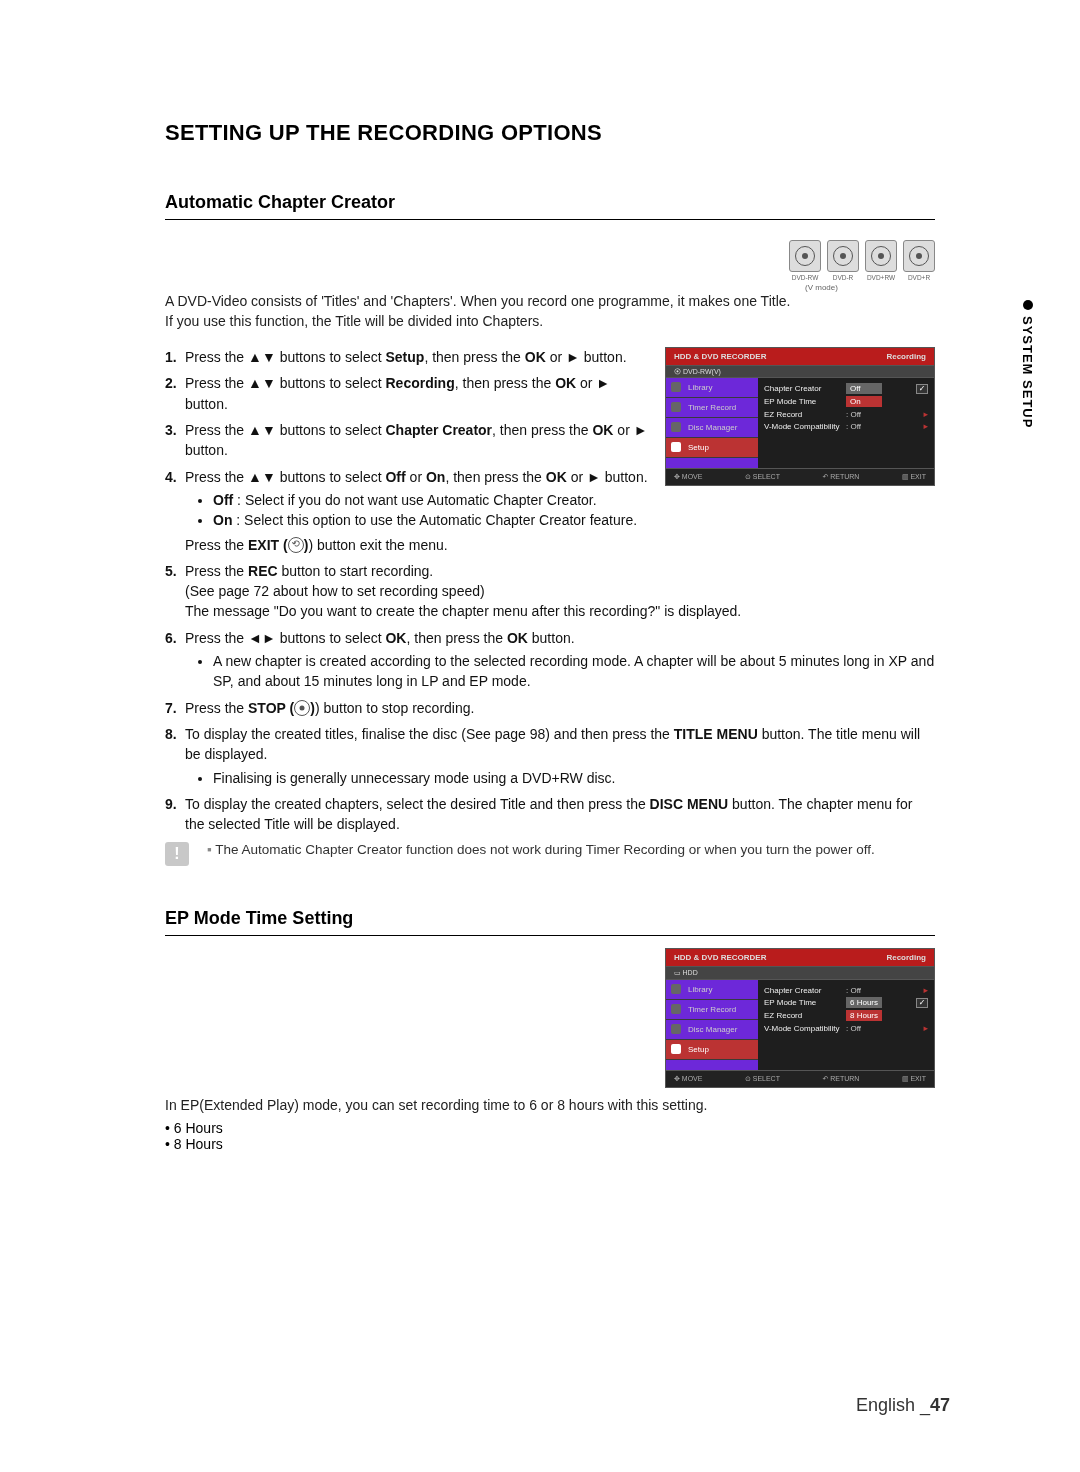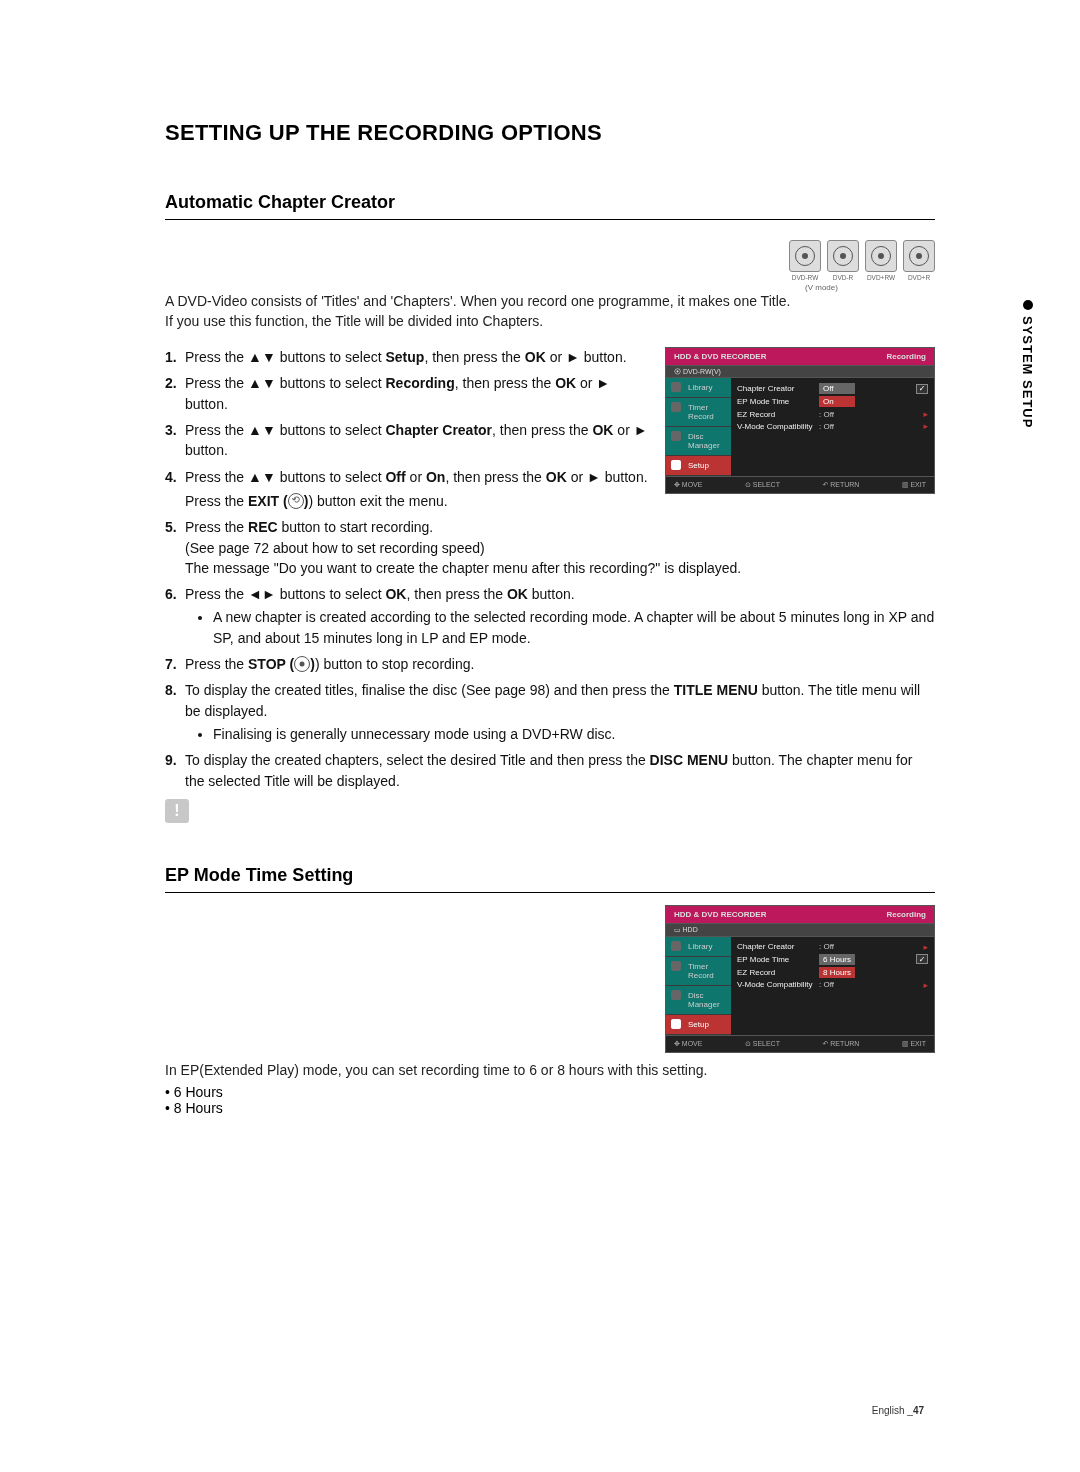--- a/index.html
+++ b/index.html
@@ -35,45 +35,45 @@
   .sidebar-label {
     position:absolute; right:45px; top:300px;
     writing-mode: vertical-rl; font-size:13px; font-weight:bold; letter-spacing:1px;
     display:flex; align-items:center; gap:6px;
   }
   .sidebar-dot { width:10px; height:10px; background:#000; border-radius:50%; }
   .osd {
     width:270px; background:#2a2a2a; color:#ddd; font-size:8px;
     position:relative; border:1px solid #555;
   }
-  .osd-header { display:flex; justify-content:space-between; padding:4px 8px; background:#be185d; font-weight:bold; font-size:8px;}
+  .osd-header { display:flex; justify-content:space-between; padding:4px 8px; background:#b91c1c; font-weight:bold; font-size:8px;}
   .osd-sub { padding:2px 8px; background:#444; font-size:7px; border-top:1px solid #555; border-bottom:1px solid #555;}
   .osd-body { display:flex; min-height:90px; }
-  .osd-nav { width:65px; background:#0f766e; }
+  .osd-nav { width:92px; background:#6d28d9; }
   .osd-nav div { padding:5px 6px 5px 22px; font-size:8px; color:#ccc; border-bottom:1px solid #3a3a3a; position:relative;}
   .osd-nav div.sel { background:#b33; color:#fff;}
   .osd-nav .ic { position:absolute; left:5px; top:4px; width:10px; height:10px; background:#666; border-radius:2px;}
   .osd-nav .sel .ic { background:#fff;}
   .osd-main { flex:1; background:#1e1e1e; padding:4px 0; }
   .osd-row { display:flex; align-items:center; padding:1px 6px; font-size:8px; gap:4px; }
   .osd-label { width:78px; color:#eee;}
   .osd-val-box { background:#666; color:#fff; padding:1px 4px; min-width:36px; display:inline-block;}
   .osd-val-sel { background:#b33; }
   .osd-check { width:12px; height:10px; border:1px solid #888; background:#333; margin-left:auto; display:flex; align-items:center; justify-content:center; color:#fff; font-size:8px;}
   .osd-arrow { margin-left:auto; color:#b33; font-size:9px; }
   .osd-plain { color:#ccc;}
   .osd-footer { display:flex; justify-content:space-between; padding:4px 8px; background:#222; font-size:7px; color:#aaa; border-top:1px solid #555;}
   .layout-right { float:right; margin-left:14px; margin-bottom:8px;}
   .clear { clear:both; }
   .note-row { display:flex; align-items:flex-start; gap:18px; margin-top:8px;}
   .note-icon { width:24px; height:24px; background:#c8c8c8; border-radius:3px; display:flex; align-items:center; justify-content:center; font-weight:bold; color:#fff; font-size:16px; flex:none;}
   .note-text { font-size:13.5px; color:#333; }
   .note-text::before { content:"▪ "; color:#888;}
   .section2 { margin-top:42px; }
-  .footer { position:absolute; right:156px; bottom:56px; font-size:10px; color:#333;}
+  .footer { position:absolute; right:130px; bottom:56px; font-size:18px; color:#333;}
   .footer .pg { font-weight:bold;}
   .small-list { font-size:14px; margin-top:4px;}
   .small-list div::before { content:"• "; }
   .icon-circ { display:inline-block; width:16px; height:16px; border:1.5px solid #555; border-radius:50%; vertical-align:middle; position:relative; top:-1px;}
   .icon-circ.dot::after{content:"";position:absolute;width:5px;height:5px;background:#555;border-radius:50%;left:50%;top:50%;transform:translate(-50%,-50%);}
   .icon-circ.exit::after{content:"⟲";position:absolute;left:50%;top:50%;transform:translate(-50%,-52%);font-size:10px;color:#555;}
 </style>
 </head>
 <body>
 
@@ -193,20 +193,24 @@
       <div class="num">3.</div>
       <div class="txt">
     <span>Press the ▲▼ buttons to select </span><span class="bold">Chapter Creator</span><span>, then press the </span><span class="bold">OK</span><span> or ► button.</span>
   </div>
     </div>
 
   <div class="step">
       <div class="num">4.</div>
       <div class="txt">
     <span>Press the ▲▼ buttons to select </span><span class="bold">Off</span><span> or </span><span class="bold">On</span><span>, then press the </span><span class="bold">OK</span><span> or ► button.</span>
+    <ul class="bullets">
+      <li><span class="bold">Off</span><span> : Select if you do not want use Automatic Chapter Creator.</span></li>
+      <li><span class="bold">On</span><span> : Select this option to use the Automatic Chapter Creator feature.</span></li>
+    </ul>
     <div class="sub" style="margin-left:0; margin-top:4px;">
       <span>Press the </span><span class="bold">EXIT (</span><span class="icon-circ exit"></span><span class="bold">)</span><span>) button exit the menu.</span>
     </div>
   </div>
     </div>
 
   <div class="clear"></div>
 
   <div class="step">
       <div class="num">5.</div>
@@ -248,20 +252,21 @@
       <div class="num">9.</div>
       <div class="txt">
     <span>To display the created chapters, select the desired Title and then press the </span><span class="bold">DISC MENU</span><span> button. The chapter menu for the selected Title will be displayed.</span>
   </div>
     </div>
 
 </div>
 
 <div class="note-row">
   <div class="note-icon">!</div>
+  <div class="note-text">The Automatic Chapter Creator function does not work during Timer Recording or when you turn the power off.</div>
 </div>
 
 <div class="section2">
   <h2 class="h2">EP Mode Time Setting</h2>
   <hr class="hr">
 
   <div class="osd layout-right">
     <div class="osd-header">
         <span>HDD &amp; DVD RECORDER</span>
         <span>Recording</span>

